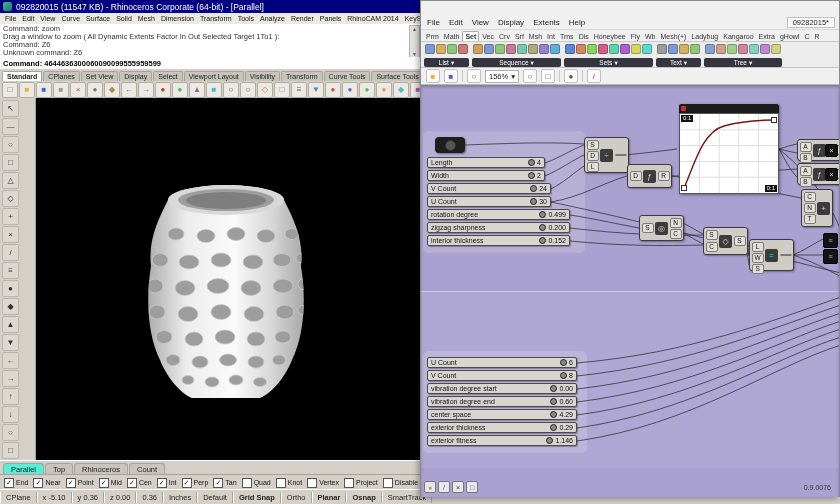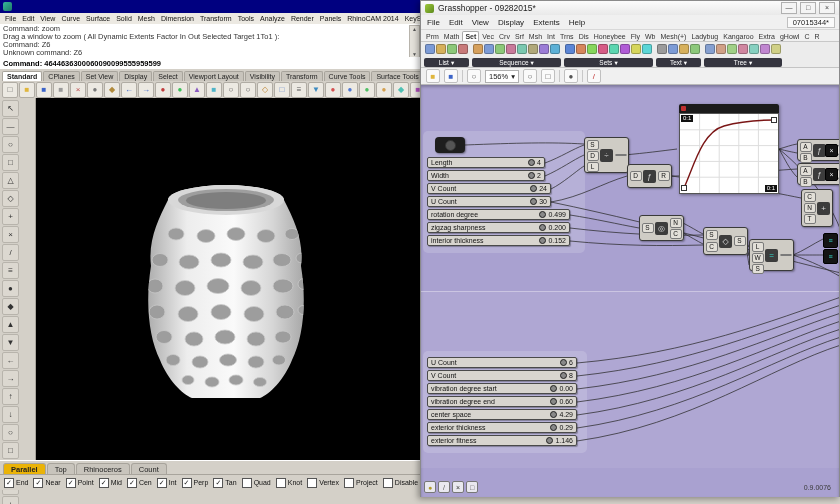--- a/index.html
+++ b/index.html
@@ -26,21 +26,21 @@
   .tbi{width:14px;height:14px;background:#ece9e2;border:1px solid #b0aca4;border-radius:2px;
     display:flex;align-items:center;justify-content:center;font-size:8px;line-height:1;}
   .r-sidebar{position:absolute;left:0;top:98px;width:36px;height:362px;background:#d4d0c8;border-right:1px solid #a8a49c;
     display:flex;flex-wrap:wrap;align-content:flex-start;gap:1px;padding:2px 0 0 2px;box-sizing:border-box;}
   .sbi{width:15px;height:15px;background:#dcd8d0;border:1px solid #b8b4ac;border-radius:2px;
     display:flex;align-items:center;justify-content:center;font-size:8px;line-height:1;}
   .r-vp{position:absolute;left:36px;top:98px;width:384px;height:362px;background:#000;overflow:hidden;}
   .r-vptabs{position:absolute;left:0;top:460px;width:840px;height:14px;background:#d4d0c8;border-top:1px solid #fff;
     display:flex;align-items:flex-end;gap:1px;padding-left:3px;font-size:7.5px;color:#222;}
   .vptab{padding:1px 7px;border:1px solid #a8a49c;border-bottom:none;border-radius:3px 3px 0 0;background:#c8c4bc;}
-  .vptab:first-of-type{background:#eab308;font-weight:bold;}
+  .vptab:first-of-type{background:#5eead4;font-weight:normal;}
   .r-osnap{position:absolute;left:0;top:474px;width:840px;height:15px;background:#d4d0c8;border-top:1px solid #a8a49c;
     display:flex;align-items:center;gap:5px;padding-left:4px;font-size:7px;color:#111;overflow:hidden;}
   .cb{display:flex;align-items:center;gap:2px;}
   .cbbox{width:8px;height:8px;background:#fff;border:1px solid #555;font-size:7px;line-height:8px;
     display:flex;align-items:center;justify-content:center;color:#222;}
   .r-status{position:absolute;left:0;top:489px;width:840px;height:15px;background:#d4d0c8;border-top:1px solid #fff;
     display:flex;align-items:center;font-size:7.5px;color:#222;overflow:hidden;}
   .seg{padding:1px 5px;border-right:1px solid #a8a49c;border-left:1px solid #ffffff;white-space:nowrap;}
   
   .gh{position:absolute;left:420px;top:0;width:420px;height:497px;background:#f0f0f0;border:1px solid #8a8a8a;
@@ -111,20 +111,21 @@
   .wgt{width:10px;height:10px;background:rgba(245,245,245,.85);border:1px solid #777;border-radius:2px;
     display:flex;align-items:center;justify-content:center;font-size:7px;}
 </style>
 </head>
 <body>
 
 <div class="screen">
 
   <div class="r-title">
     <span class="r-appicon"></span>
+    <span>092820015 (11547 KB) - Rhinoceros Corporate (64-bit) - [Parallel]</span>
   </div>
 
   <div class="r-menu">
 
   <span>File</span>
       <span>Edit</span>
       <span>View</span>
       <span>Curve</span>
       <span>Surface</span>
       <span>Solid</span>
@@ -355,43 +356,49 @@
         <span class="cbbox"></span>
         <span>Project</span>
       </span>
 
       <span class="cb">
         <span class="cbbox"></span>
         <span>Disable</span>
       </span>
     </div>
 
+  <div class="r-status">
+
+  <span class="seg" style="font-weight: normal;">CPlane</span>
+      <span class="seg" style="font-weight: normal;">x -5.10</span>
+      <span class="seg" style="font-weight: normal;">y 0.36</span>
+      <span class="seg" style="font-weight: normal;">z 0.00</span>
+      <span class="seg" style="font-weight: normal;">0.36</span>
+      <span class="seg" style="font-weight: normal;">Inches</span>
+      <span class="seg" style="font-weight: normal;">Default</span>
+      <span class="seg" style="font-weight: bold;">Grid Snap</span>
+      <span class="seg" style="font-weight: normal;">Ortho</span>
+      <span class="seg" style="font-weight: bold;">Planar</span>
+      <span class="seg" style="font-weight: bold;">Osnap</span>
+      <span class="seg" style="font-weight: normal;">SmartTrack</span>
+    </div>
 
   <div class="gh">
-    <div class="gh-title">
-      <span class="gh-appicon"></span>
-      <span>Grasshopper - 09282015*</span>
-      <span class="gh-winbtns">
-        <span class="winbtn">—</span>
-        <span class="winbtn">□</span>
-        <span class="winbtn">×</span>
-      </span>
-    </div>
 
     <div class="gh-menu">
       <span style="display:flex;gap:9px">
 
       <span>File</span>
           <span>Edit</span>
           <span>View</span>
           <span>Display</span>
           <span>Extents</span>
           <span>Help</span>
         </span>
-      <span class="gh-doc">07015344*</span>
+      <span class="gh-doc">09282015*</span>
     </div>
 
     <div class="gh-tabstrip">
 
     <span class="gh-tab">Prm</span>
         <span class="gh-tab">Math</span>
         <span class="gh-tab">Set</span>
         <span class="gh-tab">Vec</span>
         <span class="gh-tab">Crv</span>
         <span class="gh-tab">Srf</span>

